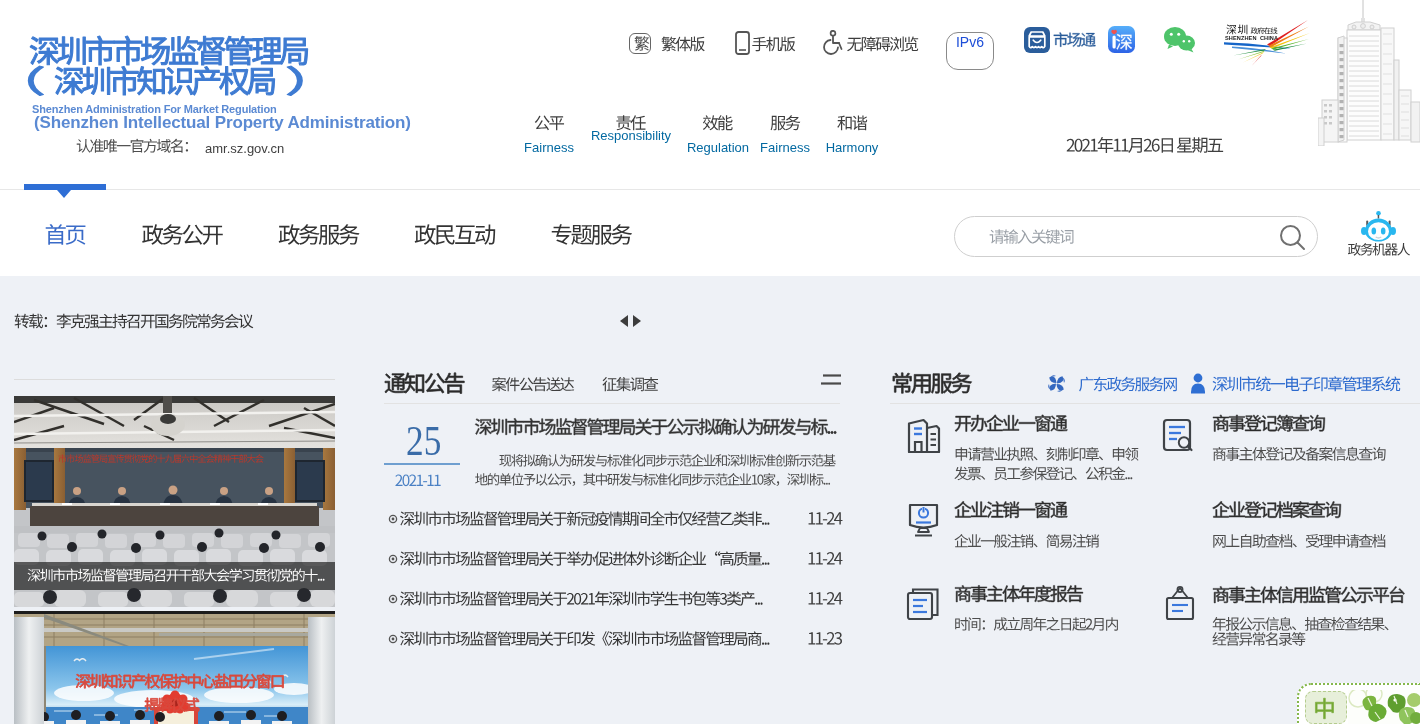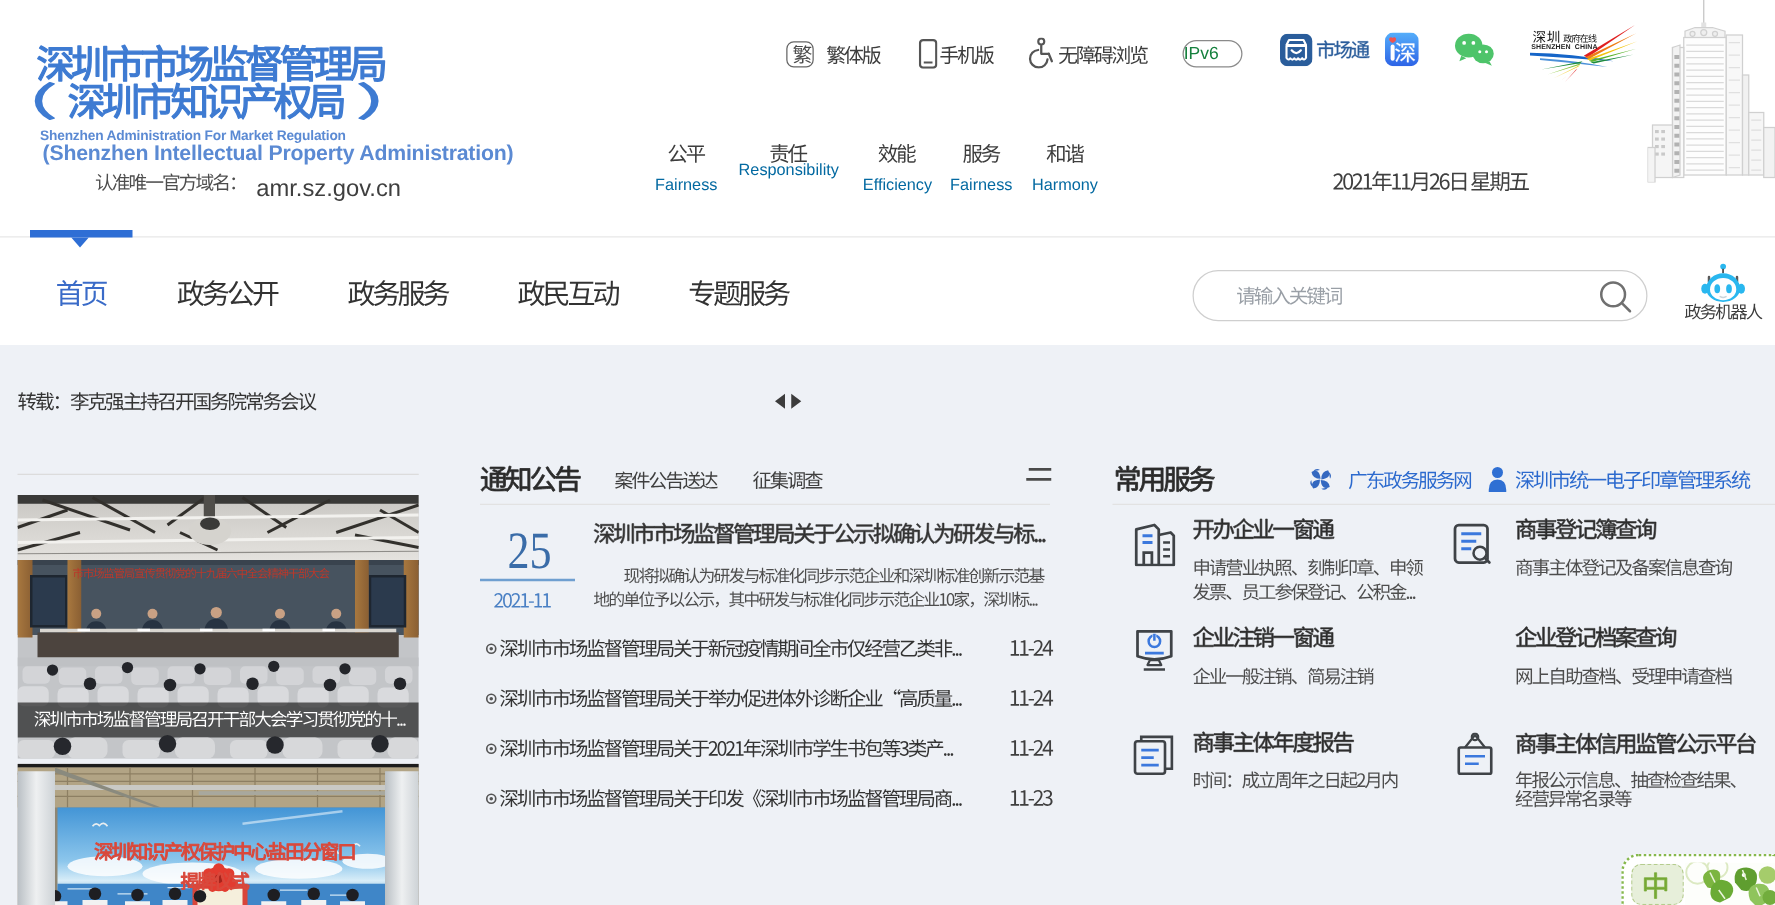--- a/index.html
+++ b/index.html
@@ -14,40 +14,40 @@
 <div id="page">
 
 <div class="ab" style="left:0;top:276px;width:1420px;height:448px;background:#eef1f6"></div>
 
 <div class="ab" style="left:0;top:189px;width:1420px;height:1px;background:#e7e7e7"></div>
 <div class="ab" style="left:24px;top:184px;width:82px;height:6px;background:#2e6ed5"></div>
 <div class="ab" style="left:57px;top:190px;width:0;height:0;border-left:7px solid transparent;border-right:7px solid transparent;border-top:8px solid #2e6ed5"></div>
 
 <div class="eng" style="left:32px;top:103px;font-size:11px">Shenzhen Administration For Market Regulation</div>
 <div class="eng" style="left:34px;top:113px;font-size:17px">(Shenzhen Intellectual Property Administration)</div>
-<div class="ab" style="left:205px;top:140.5px;font-size:19px;color:#3f3f3f">amr.sz.gov.cn</div>
+<div class="ab" style="left:205px;top:140.5px;font-size:13px;color:#3f3f3f">amr.sz.gov.cn</div>
 
 <div class="vw" style="left:549px;top:140px">Fairness</div>
 <div class="vw" style="left:631px;top:128px">Responsibility</div>
-<div class="vw" style="left:718px;top:140px">Efficiency</div>
+<div class="vw" style="left:718px;top:140px">Regulation</div>
 <div class="vw" style="left:785px;top:140px">Fairness</div>
 <div class="vw" style="left:852px;top:140px">Harmony</div>
 
 <div class="ab" style="left:629px;top:33px;width:22px;height:21px;border:1.5px solid #666;border-radius:6px"></div>
 <svg class="ab" style="left:735px;top:31px" width="15" height="24" viewBox="0 0 15 24">
       <rect x="1" y="1" width="13" height="22" rx="2.5" fill="none" stroke="#555" stroke-width="1.8"></rect>
       <line x1="4" y1="19" x2="11" y2="19" stroke="#555" stroke-width="1.6"></line>
     </svg>
 <svg class="ab" style="left:820px;top:30px" width="24" height="25" viewBox="0 0 24 25">
       <circle cx="13" cy="3.2" r="2.4" fill="none" stroke="#555" stroke-width="1.7"></circle>
       <path d="M13 6.5 L13 13 L19 13" fill="none" stroke="#555" stroke-width="1.8" stroke-linecap="round" stroke-linejoin="round"></path>
       <path d="M19 13 L21.5 19" fill="none" stroke="#555" stroke-width="1.8" stroke-linecap="round"></path>
       <path d="M10.5 10 A7 7 0 1 0 18 17.5" fill="none" stroke="#555" stroke-width="1.8" stroke-linecap="round"></path>
     </svg>
-<div class="ab" style="left:946px;top:32px;width:48px;height:22px;border:1.5px solid #8a8a8a;border-radius:12px;font-size:14px;color:#15803d;line-height:19px">IPv6</div>
+<div class="ab" style="left:946px;top:32px;width:48px;height:38px;border:1.5px solid #8a8a8a;border-radius:12px;font-size:14px;color:#1d4ed8;text-align:center;line-height:19px">IPv6</div>
 
 <svg class="ab" style="left:1024px;top:27px" width="26" height="26" viewBox="0 0 26 26">
       <rect width="26" height="26" rx="6" fill="#2a5d9b"></rect>
       <path d="M7.2 5 L18.8 5 L20.8 9 L5.2 9 Z M5.2 9.8 L20.8 9.8 L20.8 19.3 Q19.5 21.8 17.7 19.6 Q16.1 21.8 14.4 19.6 Q13 21.8 11.5 19.6 Q9.9 21.8 8.3 19.6 Q6.5 21.8 5.2 19.3 Z" fill="none" stroke="#fff" stroke-width="1.7" stroke-linejoin="round"></path>
       <path d="M9.3 13.2 Q13 17.8 16.7 13.2" fill="none" stroke="#fff" stroke-width="1.7" stroke-linecap="round"></path>
     </svg>
 
 <svg class="ab" style="left:1108px;top:26px" width="27" height="27" viewBox="0 0 27 27">
       <defs>
         <linearGradient id="ishz" x1="0" y1="0" x2="0" y2="1">

